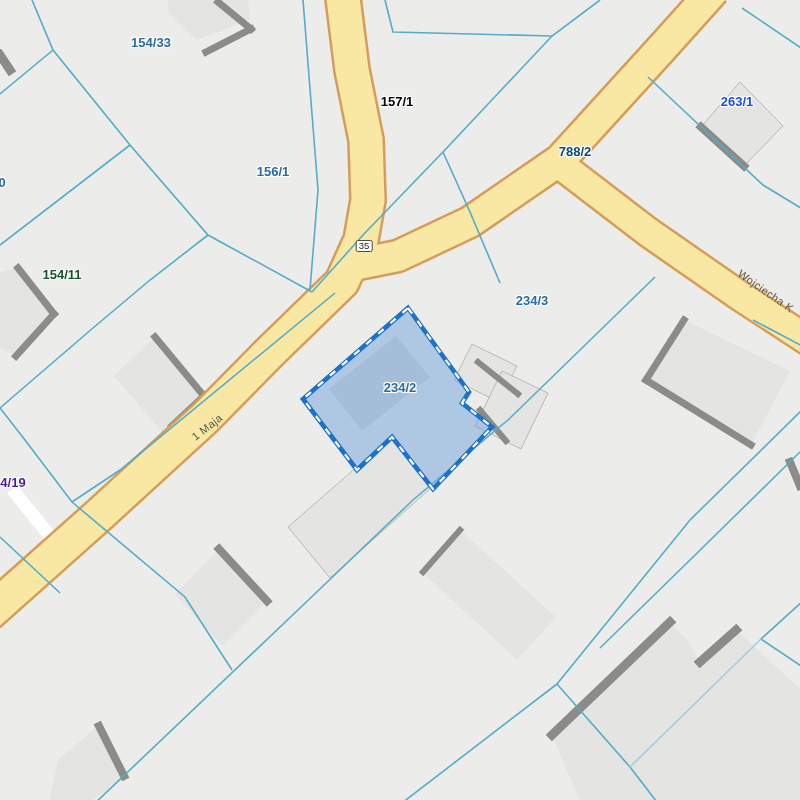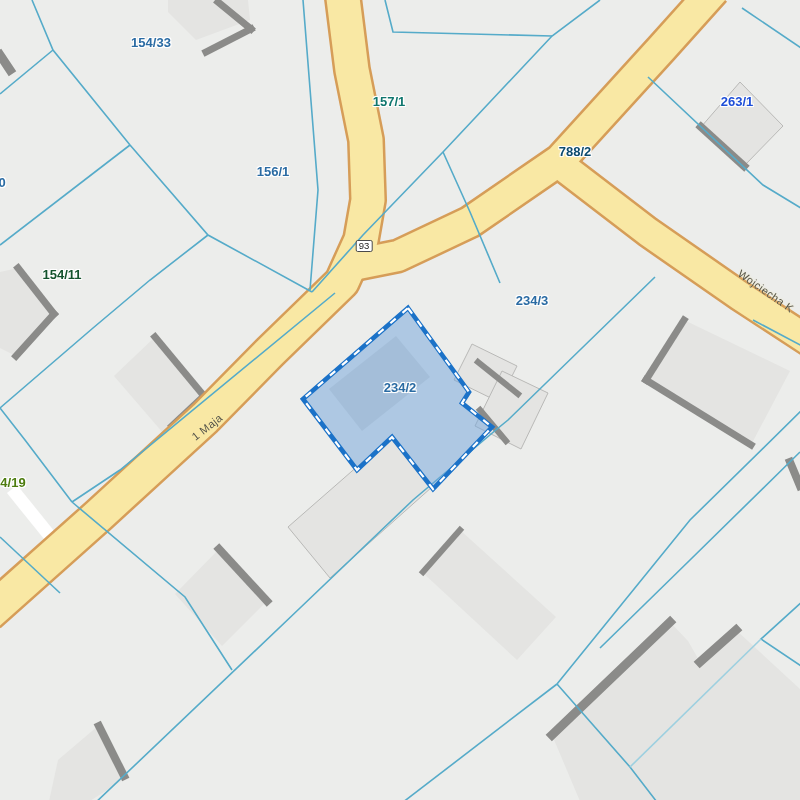--- a/index.html
+++ b/index.html
@@ -78,26 +78,26 @@
       <polyline points="804,600 761,639 804,668" fill="none" stroke="#55abc9" stroke-width="1.6"></polyline>
       <polyline points="761,639 630,767" fill="none" stroke="#9dd0e0" stroke-width="1.6"></polyline>
       <polyline points="648,77 763,185 804,210" fill="none" stroke="#55abc9" stroke-width="1.6"></polyline>
       <polyline points="742,8 804,50" fill="none" stroke="#55abc9" stroke-width="1.6"></polyline>
       <polygon points="408,308 469,392 462,403 492,427 433,489 392,437 357,470 303,399" fill="#6fa3dc" fill-opacity="0.5"></polygon>
       <polygon points="408,308 469,392 462,403 492,427 433,489 392,437 357,470 303,399" fill="none" stroke="#1b72c8" stroke-width="4.6" stroke-linejoin="miter"></polygon>
       <polygon points="408,308 469,392 462,403 492,427 433,489 392,437 357,470 303,399" fill="none" stroke="#ffffff" stroke-width="2.2" stroke-dasharray="7 9"></polygon>
     </svg>
   <div id="label-layer">
       <div class="plabel" style="left: 151px; top: 42px; color: rgb(42, 107, 163);">154/33</div>
-      <div class="plabel" style="left: 389px; top: 101px; color: #0f766e;">157/1</div>
+      <div class="plabel" style="left: 397px; top: 101px; color: #000000;">157/1</div>
       <div class="plabel" style="left: 249px; top: 171px; color: rgb(42, 107, 163); margin-left: 24px;">156/1</div>
       <div class="plabel" style="left: 62px; top: 274px; color: #14532d;">154/11</div>
       <div class="plabel" style="left: 2px; top: 182px; color: rgb(42, 107, 163);">0</div>
-      <div class="plabel" style="left: 13px; top: 482px; color: #4d7c0f;">4/19</div>
+      <div class="plabel" style="left: 13px; top: 482px; color: #4c1d95;">4/19</div>
       <div class="plabel" style="left: 575px; top: 151px; color: #0c4a6e;">788/2</div>
       <div class="plabel" style="left: 737px; top: 101px; color: #1d4ed8;">263/1</div>
       <div class="plabel" style="left: 532px; top: 300px; color: rgb(42, 107, 163); text-align: center;">234/3</div>
       <div class="plabel" style="left: 400px; top: 387px; color: rgb(42, 107, 163);">234/2</div>
       <div class="slabel" style="left: 207px; top: 427px; transform: translate(-50%, -50%) rotate(-38deg); color: rgb(85, 84, 74);">1 Maja</div>
       <div class="slabel" style="left: 766px; top: 291px; transform: translate(-50%, -50%) rotate(35deg); color: rgb(85, 84, 74);">Wojciecha K</div>
-      <div class="badge" style="left: 364px; top: 246px;">93</div>
+      <div class="badge" style="left: 364px; top: 246px;">35</div>
     </div>
 </div>
 
 </body></html>

